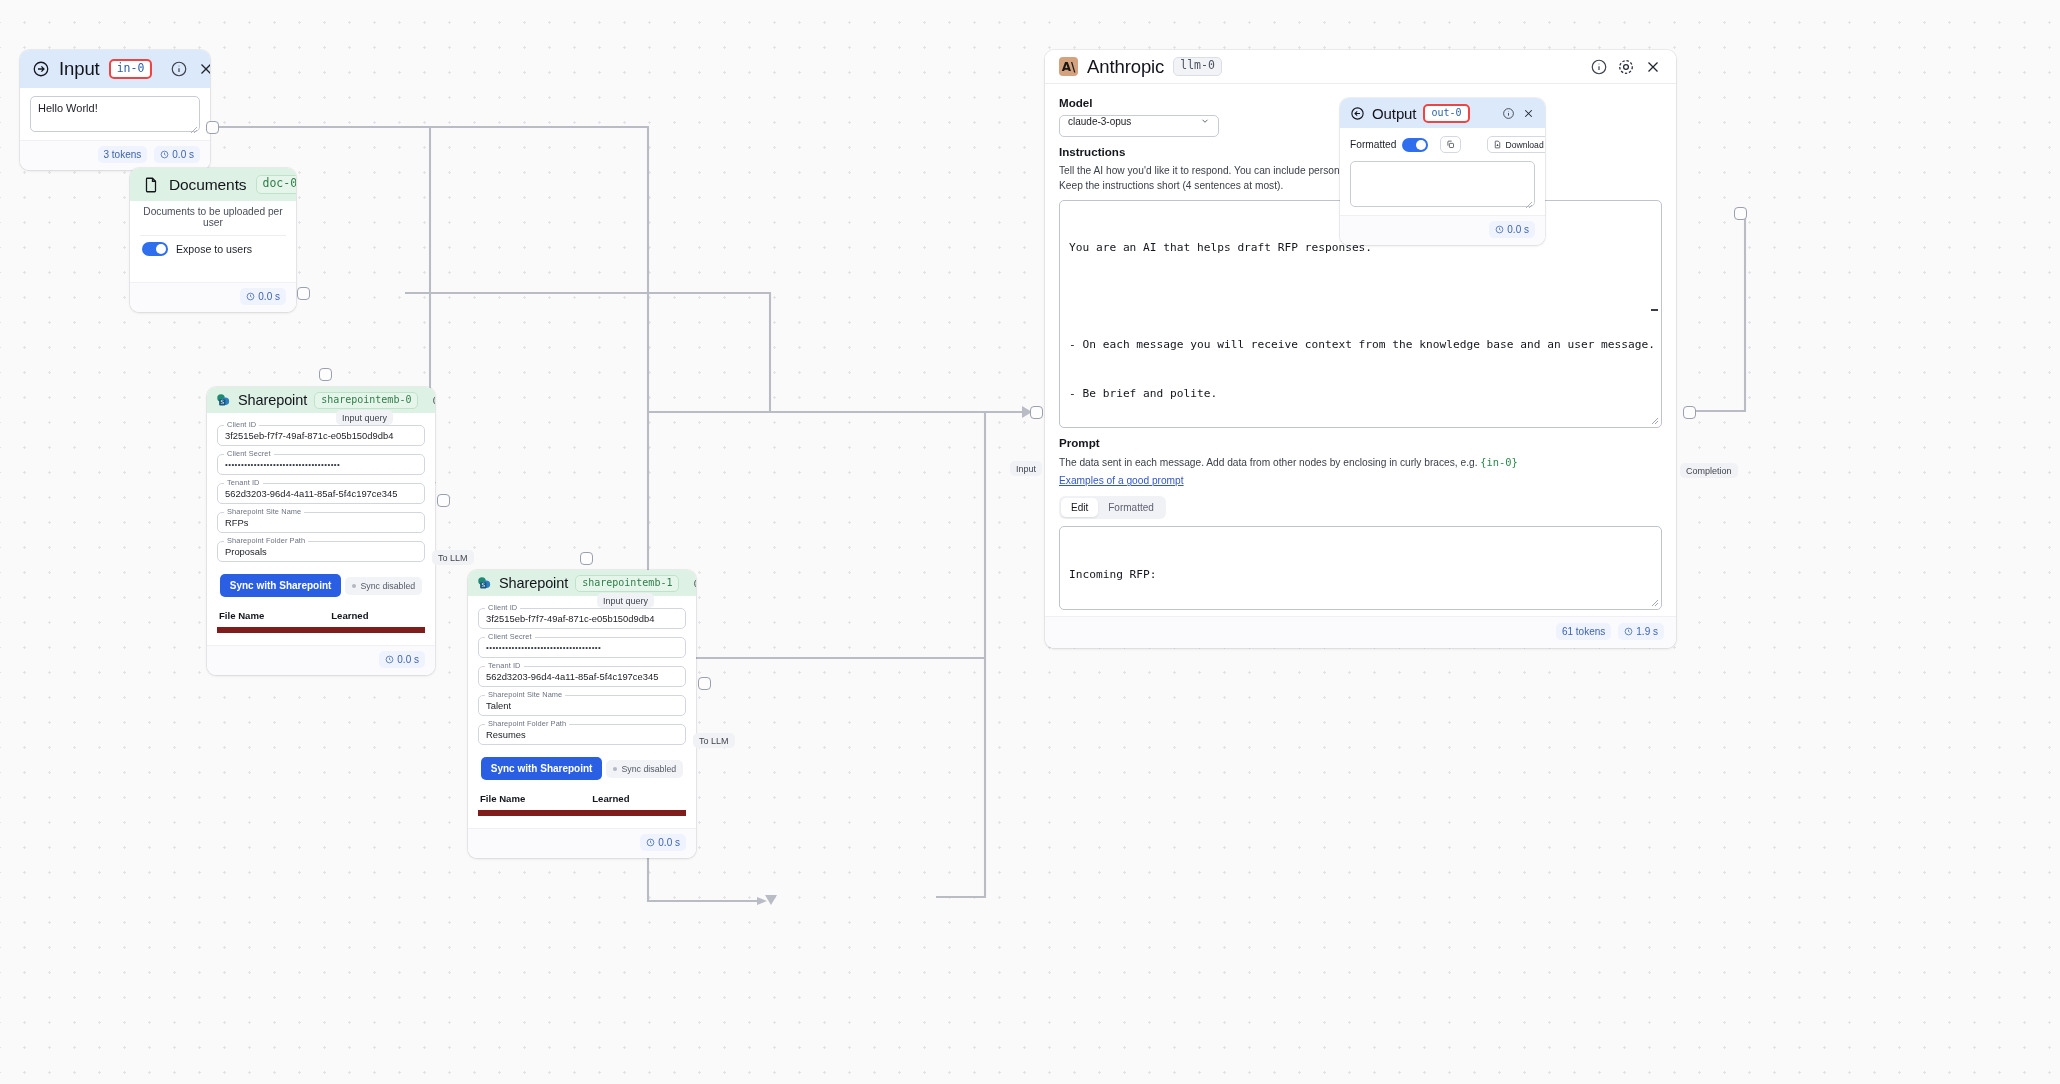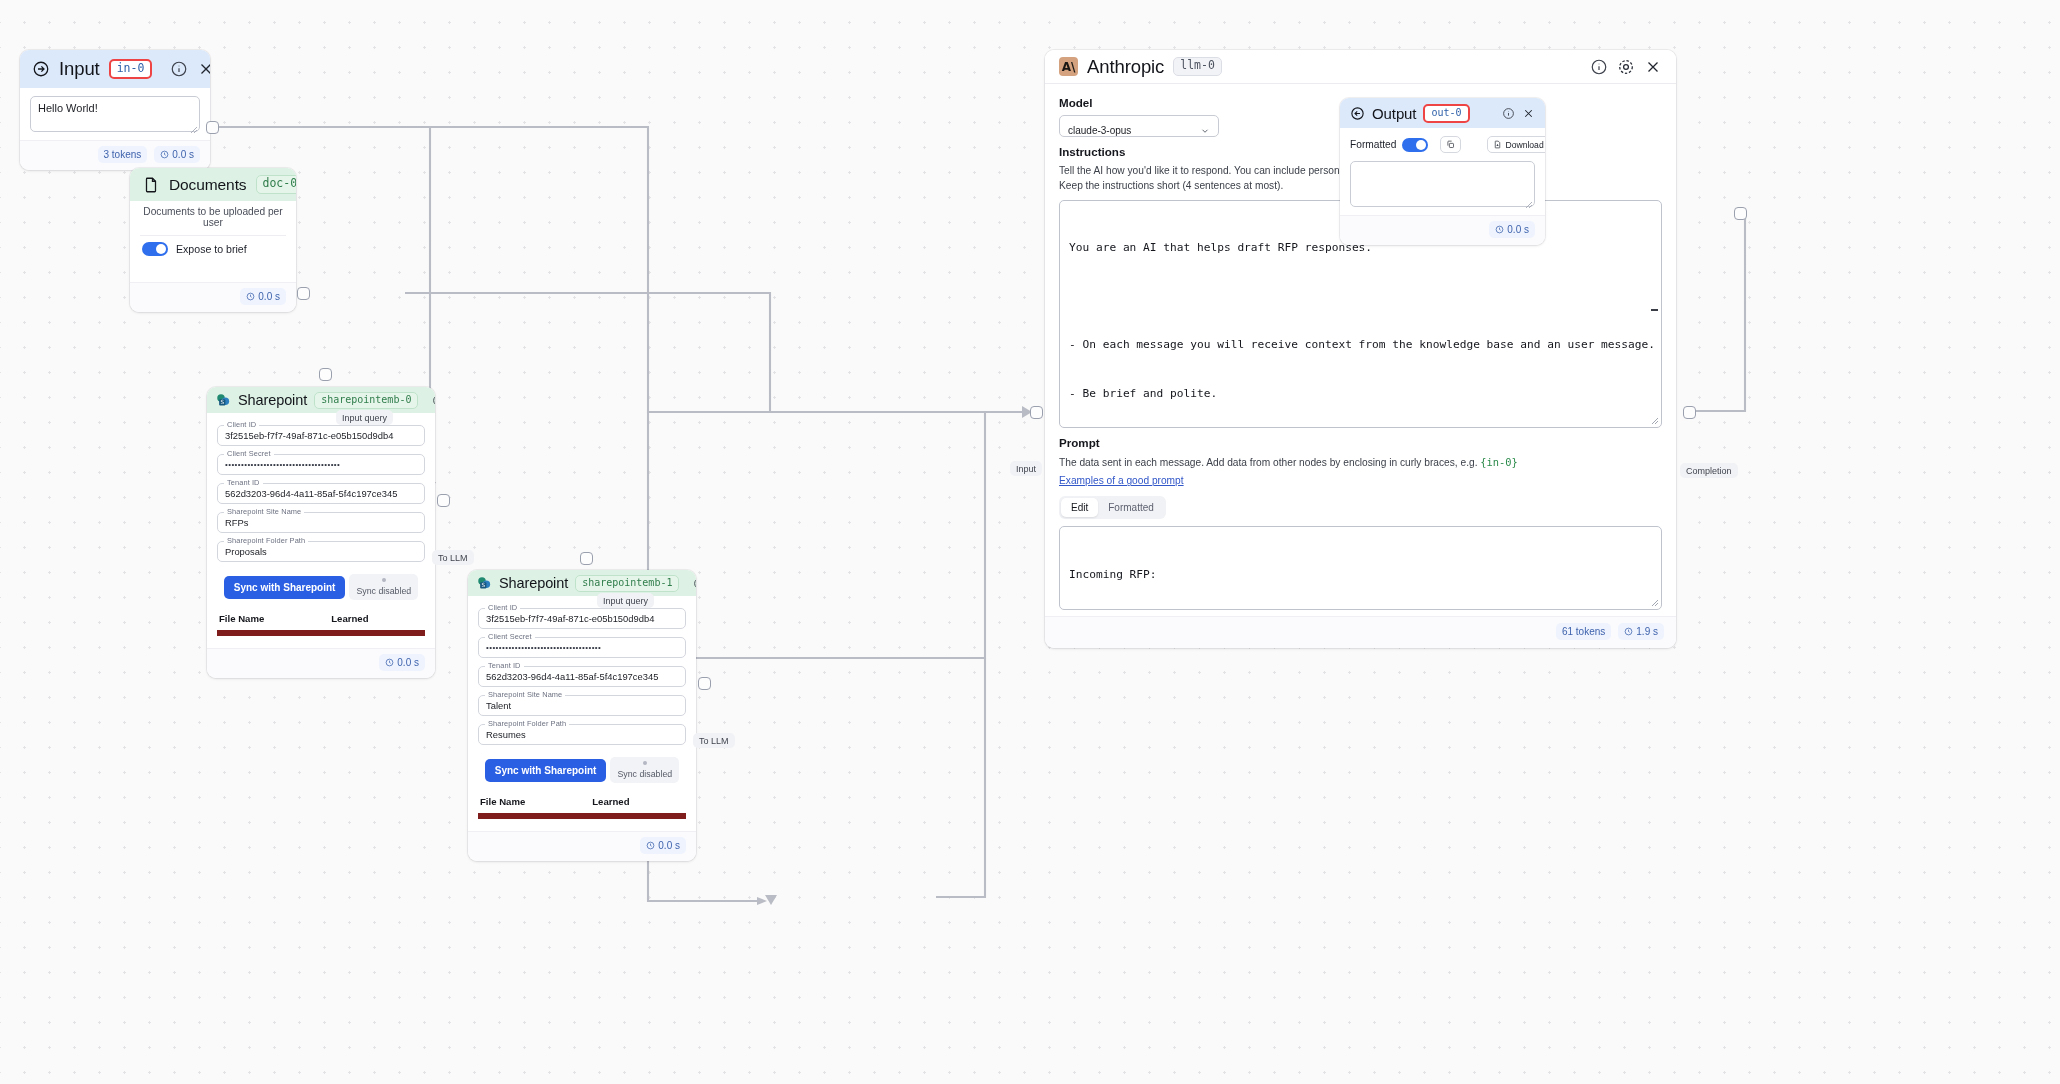--- a/index.html
+++ b/index.html
@@ -95,40 +95,40 @@
     font-size: 9.4px; color: #1b1d23; overflow: hidden; white-space: nowrap;
     background: #fff;
   }
   .fld-box.secret { letter-spacing: .4px; font-size: 8px; color: #343843; }
   .sp-actions { display: flex; align-items: center; gap: 4px; justify-content: center; padding: 4px 0 10px; }
   .btn-sync {
     background: #2b5fe3; color: #fff; font-size: 10px; font-weight: bold;
     border: none; border-radius: 5px; padding: 6px 10px; cursor: pointer;
     white-space: nowrap;
   }
-  .sync-state { display: inline-flex; align-items: center; gap: 4px; background: #f2f3f6; border-radius: 5px; padding: 4px 7px; font-size: 8.8px; color: #555a66; flex-direction: column; }
+  .sync-state { display: inline-flex; align-items: center; gap: 4px; background: #f2f3f6; border-radius: 5px; padding: 4px 7px; font-size: 8.8px; color: #555a66; }
   .sync-dot { width: 4px; height: 4px; border-radius: 50%; background: #b4b8c2; display: block; }
   .tbl-head { display: flex; border-bottom: 6px solid #7f1d1d; padding: 3px 2px 6px; }
   .tbl-head span { font-size: 9.6px; font-weight: bold; color: #14161c; }
   .tbl-head span:first-child { flex: 1 1 55%; }
   .tbl-head span:last-child { flex: 1 1 45%; }
 
   
   #node-llm { left: 1045px; top: 50px; width: 631px; }
   .ant-logo {
     width: 19px; height: 19px; border-radius: 4px; background: #d4a27f;
     display: flex; align-items: center; justify-content: center;
     font-size: 12px; font-weight: bold; color: #191714; flex: none;
     font-family: "DejaVu Sans", sans-serif;
   }
   .sec-title { font-size: 11.6px; font-weight: bold; color: #14161c; margin: 8px 0 6px; }
   .sec-desc { font-size: 10.2px; color: #3c4049; line-height: 1.45; }
   .select {
     width: 160px; height: 22px; border: 1px solid #c8cbd3; border-radius: 5px;
-    display: flex; align-items: flex-end; padding: 0 8px; font-size: 10px; color: #1b1d23;
+    display: flex; align-items: flex-start; padding: 0 8px; font-size: 10px; color: #1b1d23;
     background: #fff; cursor: pointer; position: relative;
   }
   .select .chev { margin-left: auto; width: 10px; height: 10px; }
   .code-area {
     border: 1px solid #bfc3cc; border-radius: 5px; background: #fff;
     font-family: "DejaVu Sans Mono", monospace; font-size: 11.2px; line-height: 1.45;
     color: #14161c; padding: 7px 9px; white-space: pre; overflow: hidden; position: relative;
     cursor: text;
   }
   .scroll-tick { position: absolute; right: 3px; top: 48%; width: 7px; height: 1.5px; background: #3a3d45; }
@@ -247,21 +247,21 @@
       </span>
       <span class="node-title" style="font-size:15.5px;">Documents</span>
       <span class="badge-id green">doc-0</span>
       <span class="hdr-spacer"></span>
 
     </div>
     <div class="node-body" style="padding:0 10px 2px;">
       <div class="doc-sub">Documents to be uploaded per user</div>
       <div class="doc-row">
         <span class="toggle"></span>
-        <span class="doc-row-label">Expose to brief</span>
+        <span class="doc-row-label">Expose to users</span>
       </div>
       <div style="height:14px;"></div>
     </div>
     <div class="node-footer">
       <span class="chip">
         <svg viewBox="0 0 24 24" fill="none" stroke="#3f63ad" stroke-width="2">
             <circle cx="12" cy="12" r="9"></circle>
             <path d="M12 7v5l3 2"></path>
           </svg>
         <span>0.0 s</span>

